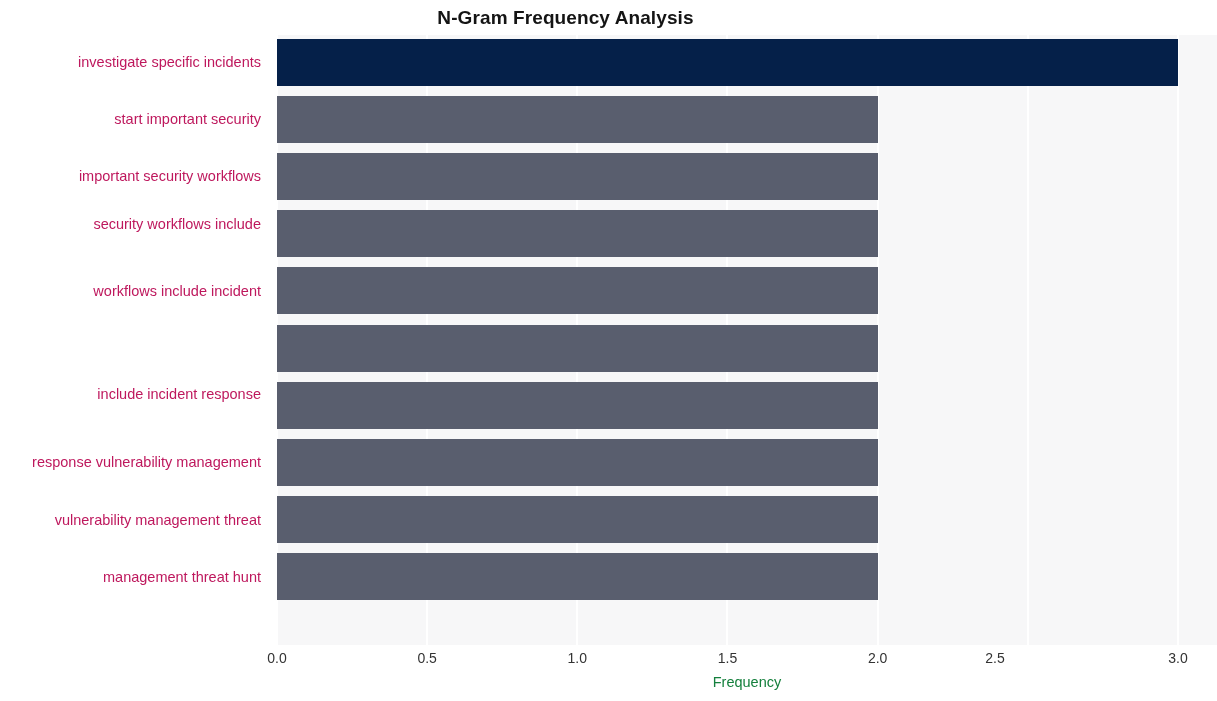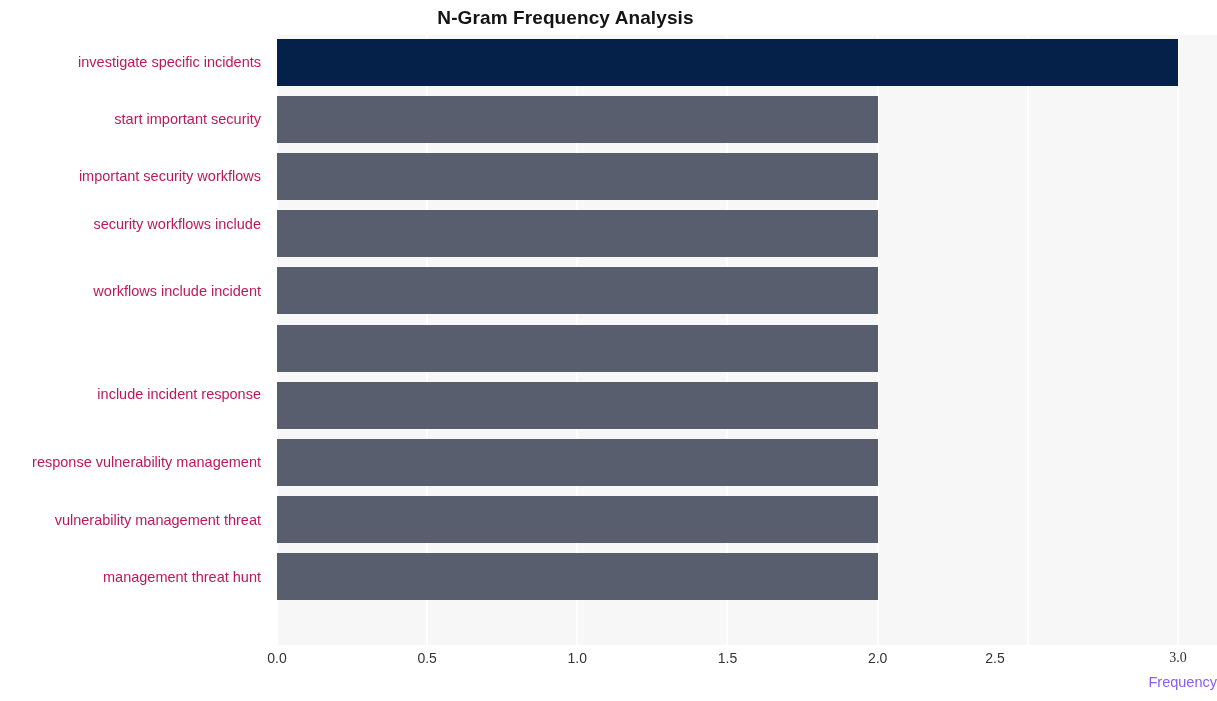--- a/index.html
+++ b/index.html
@@ -110,23 +110,23 @@
     transform: translateX(-50%);
     white-space: nowrap;
   }
 
   
   #xaxis-title {
     position: absolute;
     left: 277px;
     top: 674px;
     width: 940px;
-    text-align: right;
+    text-align: center;
     font-size: 14.5px;
-    color: #8b5cf6;
+    color: #15803d;
   }
 </style>
 </head>
 <body>
 
 <div id="figure">
 
   <div id="chart-title">N-Gram Frequency Analysis</div>
 
   <div id="plot-area">
@@ -165,18 +165,18 @@
       <div class="ytick-label" style="top: 541.8px;">management threat hunt</div>
     </div>
 
   <div id="xtick-labels">
       <div class="xtick-label" style="left: 277px;">0.0</div>
       <div class="xtick-label" style="left: 427.16px;">0.5</div>
       <div class="xtick-label" style="left: 577.319px;">1.0</div>
       <div class="xtick-label" style="left: 727.479px;">1.5</div>
       <div class="xtick-label" style="left: 877.639px;">2.0</div>
       <div class="xtick-label" style="left: 995px;">2.5</div>
-      <div class="xtick-label" style="left: 1177.96px; font-family: Liberation Serif, serif;">3.0</div>
+      <div class="xtick-label" style="left: 1177.96px;">3.0</div>
     </div>
 
   <div id="xaxis-title">Frequency</div>
 
 </div>
 
 </body></html>

